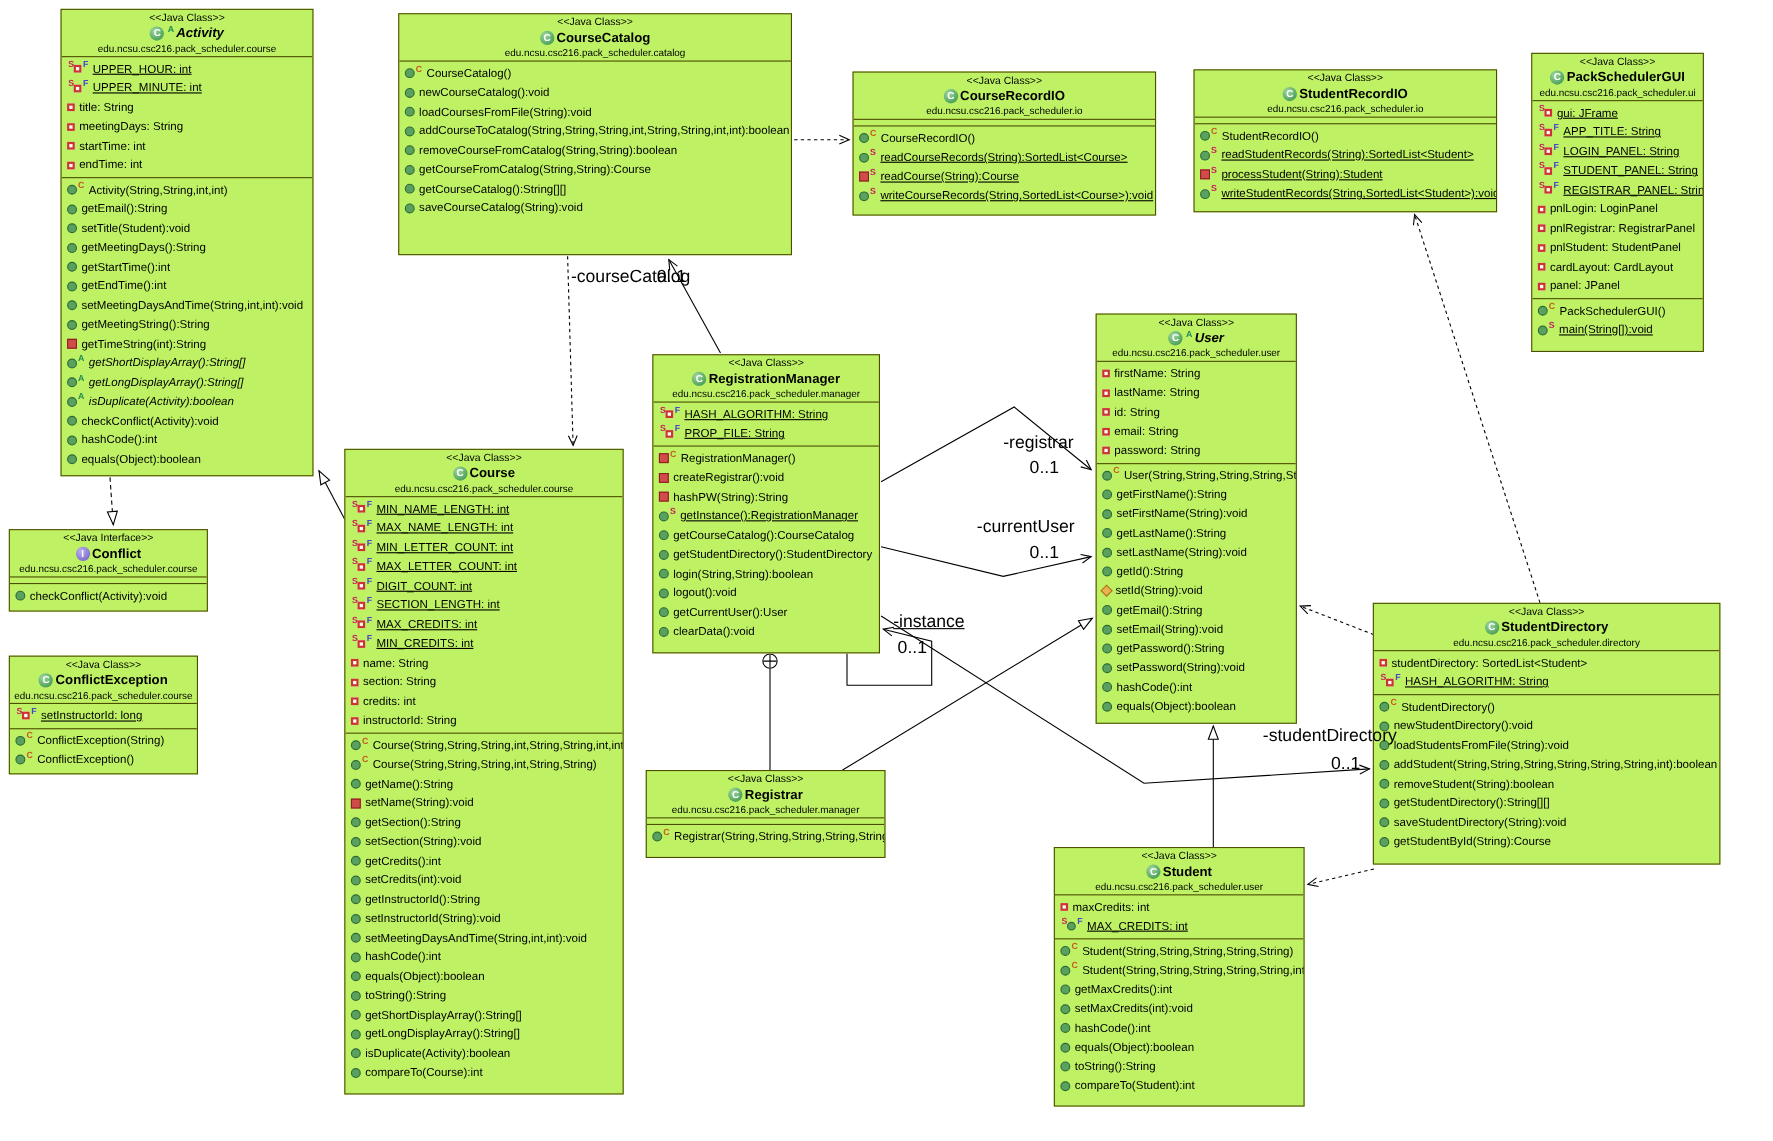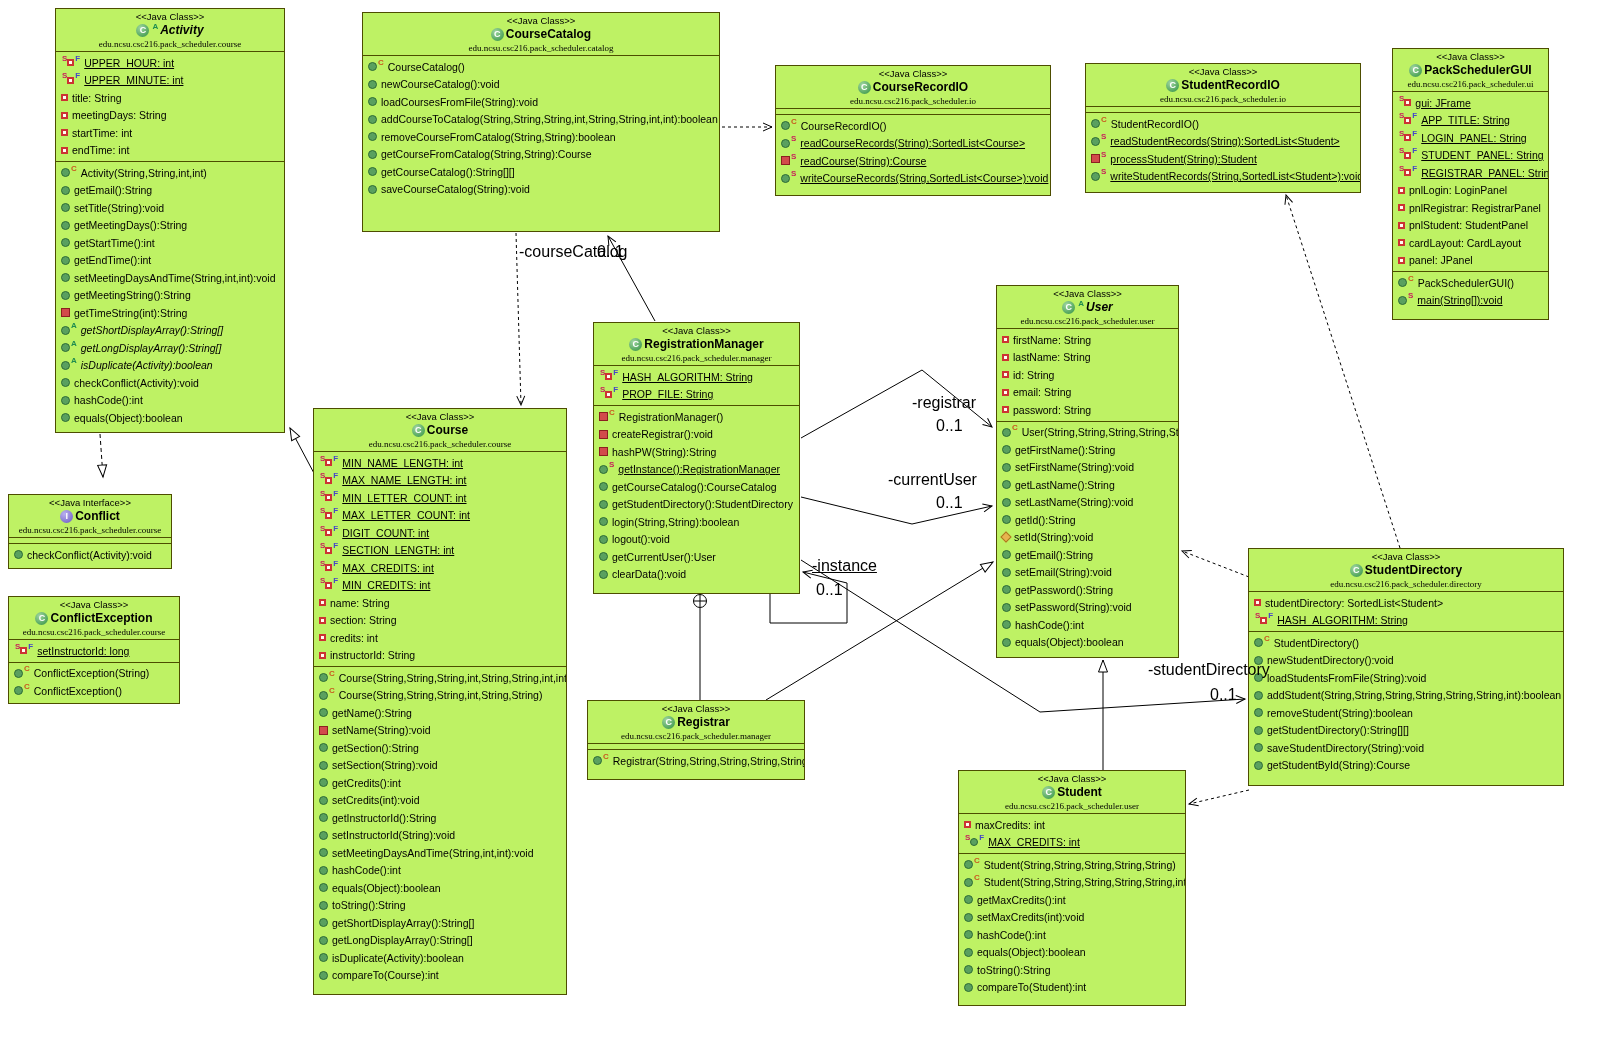--- a/index.html
+++ b/index.html
@@ -6,21 +6,21 @@
   body{width:1612px;height:1037px;position:relative;background:#ffffff;
        font-family:"Liberation Sans",sans-serif;overflow:hidden;}
   svg.edges{position:absolute;left:0;top:0;z-index:0;}
   svg.edges path, svg.edges circle{stroke:#000;}
   .cbox{position:absolute;background:#bef264;border:1px solid #4d4d00;
         box-sizing:border-box;overflow:hidden;z-index:2;}
   .chead{border-bottom:1px solid #4d4d00;text-align:center;padding:2px 2px 1px;}
   .stereo{font-size:9.5px;line-height:12px;color:#000;}
   .cname{font-size:12px;font-weight:bold;display:flex;align-items:center;
          justify-content:center;gap:2px;line-height:15px;}
-  .cpkg{font-size:9px;line-height:12px;font-family:Liberation Serif, serif;}
+  .cpkg{font-size:9px;line-height:12px;}
   .fields{border-bottom:1px solid #4d4d00;padding:2px 0;}
   .methods{padding:2px 0;}
   .sec.empty{height:5px;padding:0;}
   .mrow{display:flex;align-items:center;height:17.5px;padding:0 3px 0 5px;
         white-space:nowrap;}
   .mtext{font-size:10.5px;margin-left:4px;color:#000;}
   .u{text-decoration:underline;}
   .it{font-style:italic;}
   .sup{font-size:8px;font-weight:bold;line-height:8px;position:relative;
        top:-4px;margin-left:1px;}
@@ -31,21 +31,21 @@
   .m-pro{width:8px;height:8px;background:#e8b44f;border:1px solid #a9791c;transform:rotate(45deg);}
   .f-pri{width:7px;height:7px;border:2px solid #cc3333;background:#fffff2;}
   .f-pub{width:8px;height:8px;border-radius:50%;background:#5aa05f;border:1px solid #2d6b36;}
   .cicon{display:inline-block;width:13px;height:13px;border-radius:50%;color:#fff;
          font-size:9px;font-weight:bold;line-height:13px;text-align:center;flex:0 0 auto;}
   .icc{background:radial-gradient(circle at 35% 30%,#9fd6a0,#2f8f3f);}
   .ici{background:radial-gradient(circle at 35% 30%,#b9aff0,#6a5ac0);}
   .elabel{position:absolute;font-size:16px;color:#000;z-index:3;}
   
   #box-activity{left:55px;top:8px;width:230px;height:425px;}
-  #box-conflict{left:8px;top:494px;width:164px;height:75px;}
+  #box-conflict{left:8px;top:481px;width:181px;height:75px;}
   #box-conflictexception{left:8px;top:596px;width:172px;height:108px;}
   #box-course{left:313px;top:408px;width:254px;height:587px;}
   #box-coursecatalog{left:362px;top:12px;width:358px;height:220px;}
   #box-courserecordio{left:775px;top:65px;width:276px;height:131px;}
   #box-studentrecordio{left:1085px;top:63px;width:276px;height:130px;}
   #box-packschedulergui{left:1392px;top:48px;width:157px;height:272px;}
   #box-registrationmanager{left:593px;top:322px;width:207px;height:272px;}
   #box-user{left:996px;top:285px;width:183px;height:373px;}
   #box-registrar{left:587px;top:700px;width:218px;height:80px;}
   #box-student{left:958px;top:770px;width:228px;height:236px;}
@@ -137,21 +137,21 @@
         <span class="ic m-pub"></span>
         <span class="sup dC">C</span>
         <span class="mtext">Activity(String,String,int,int)</span>
       </div>
       <div class="mrow">
         <span class="ic m-pub"></span>
         <span class="mtext">getEmail():String</span>
       </div>
       <div class="mrow">
         <span class="ic m-pub"></span>
-        <span class="mtext">setTitle(String):void</span>
+        <span class="mtext">setTitle(Student):void</span>
       </div>
       <div class="mrow">
         <span class="ic m-pub"></span>
         <span class="mtext">getMeetingDays():String</span>
       </div>
       <div class="mrow">
         <span class="ic m-pub"></span>
         <span class="mtext">getStartTime():int</span>
       </div>
       <div class="mrow">

